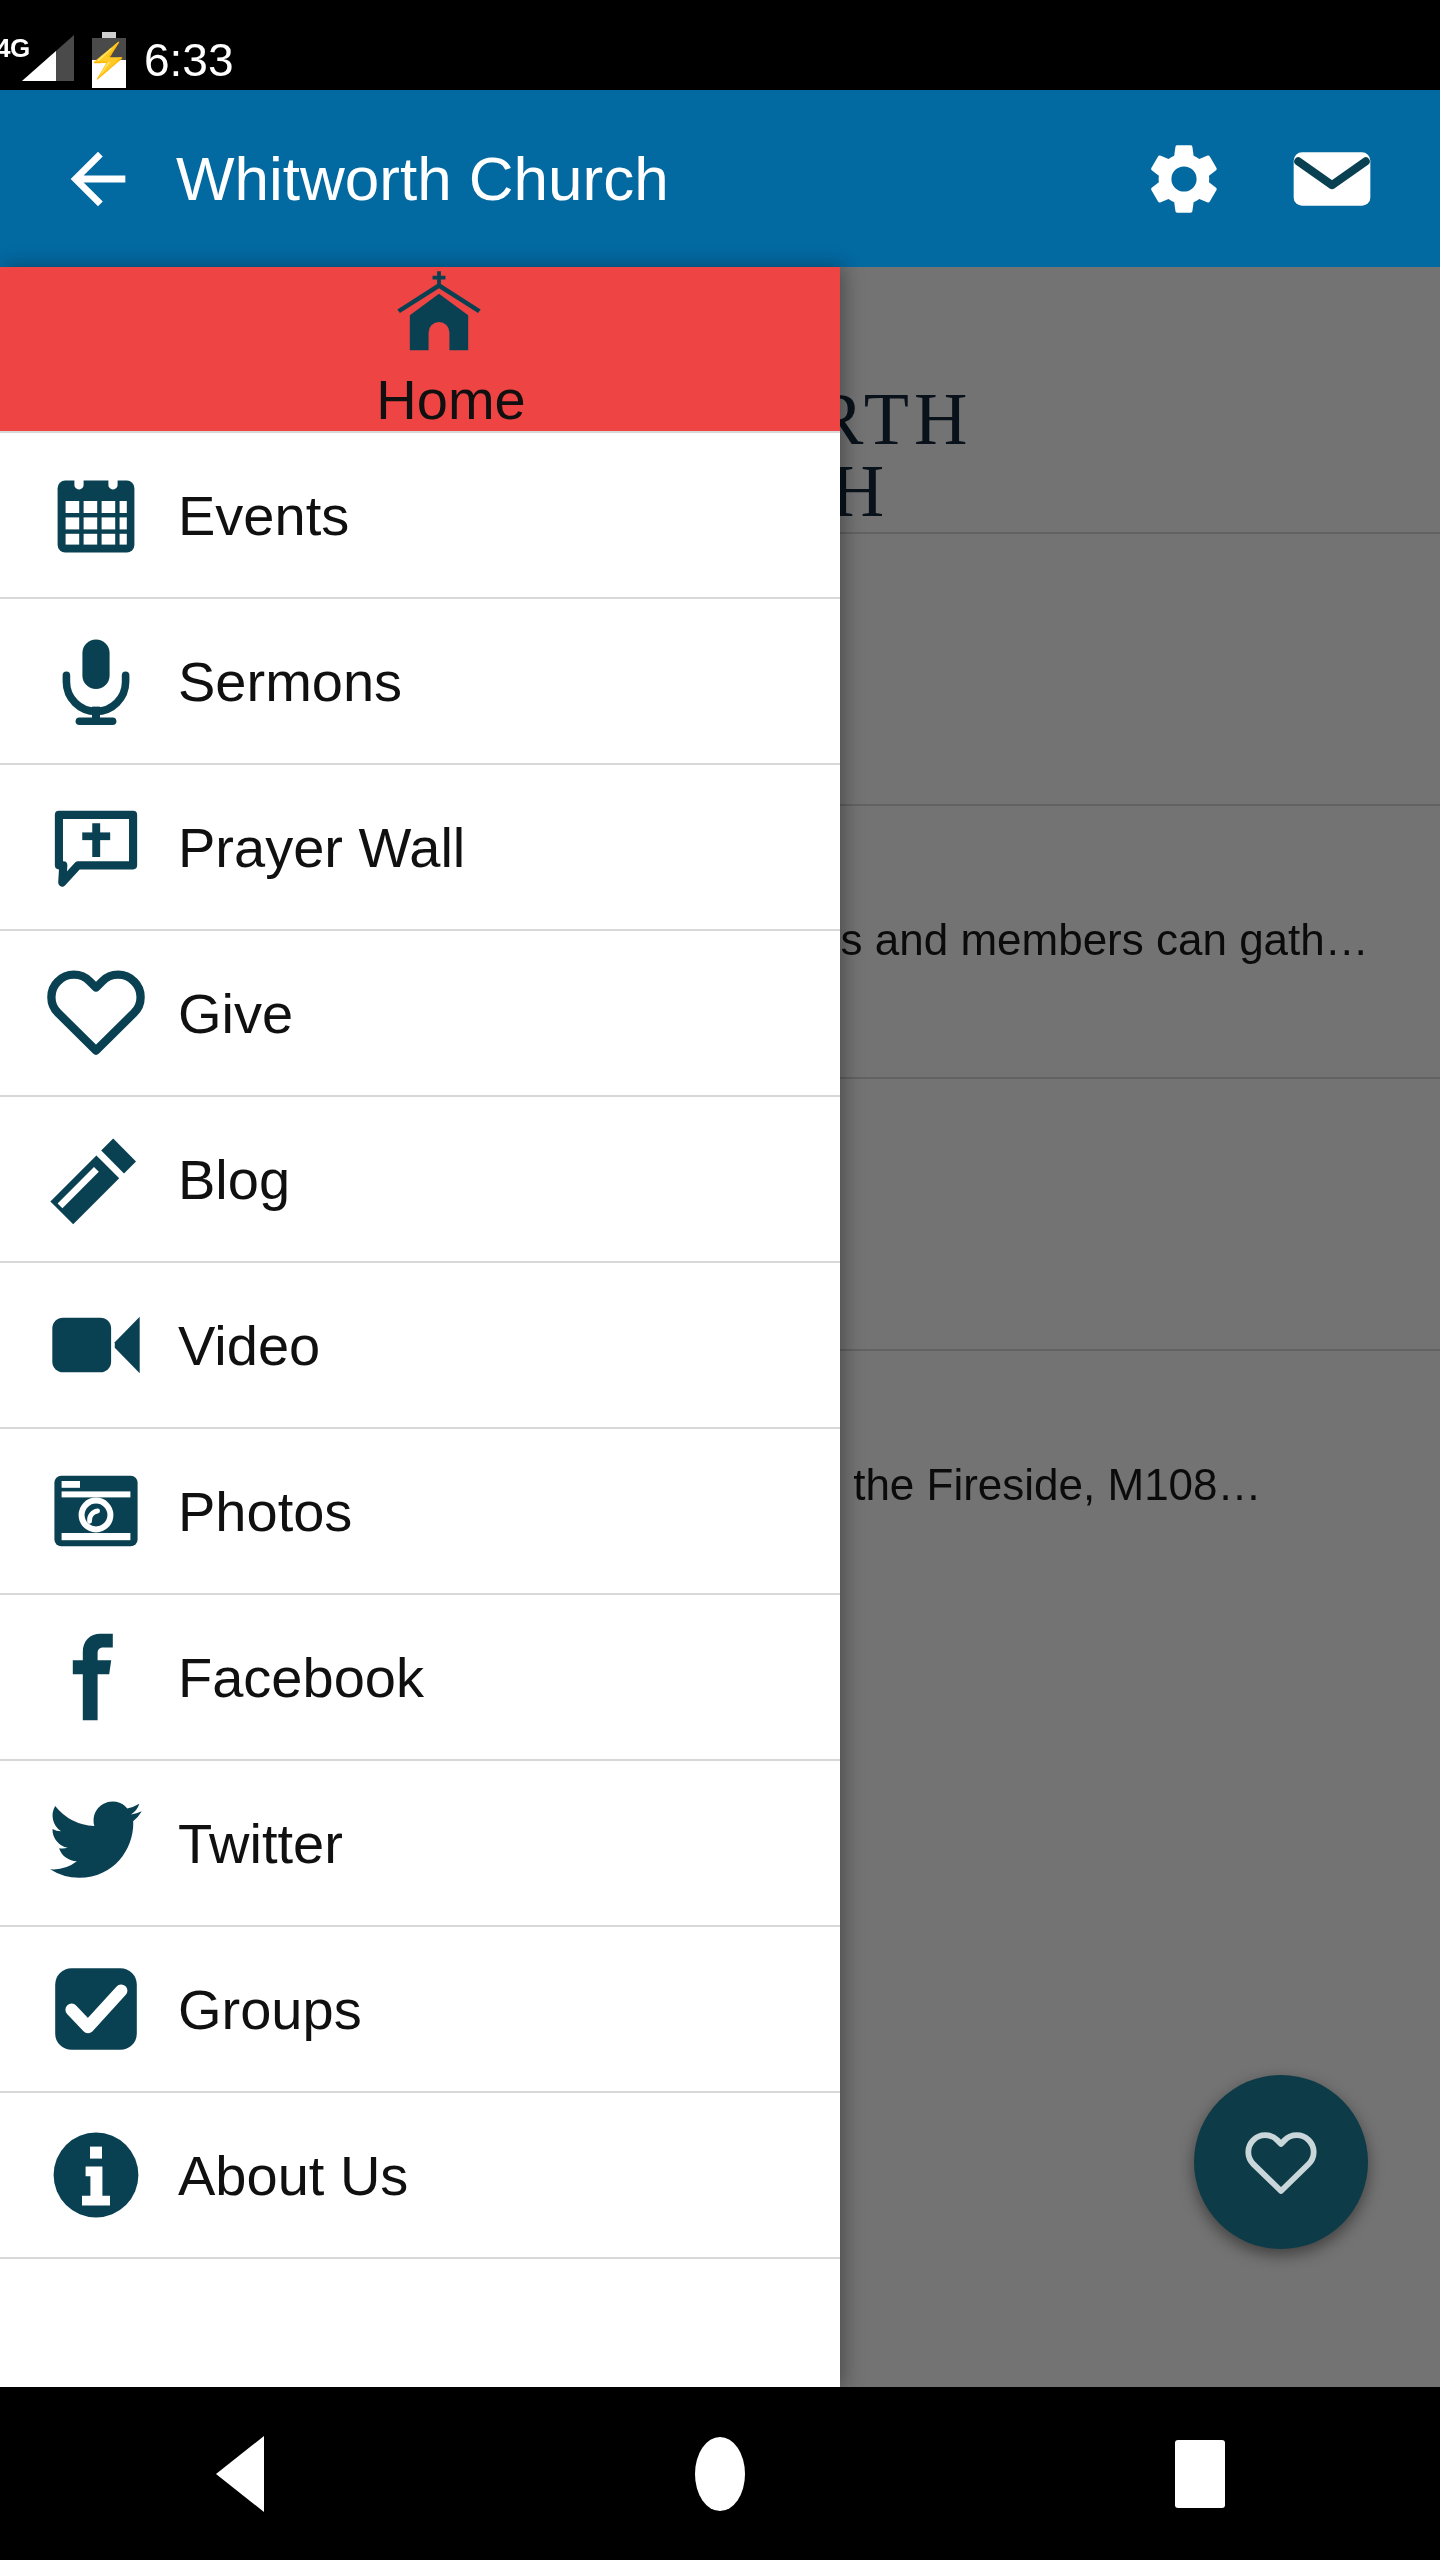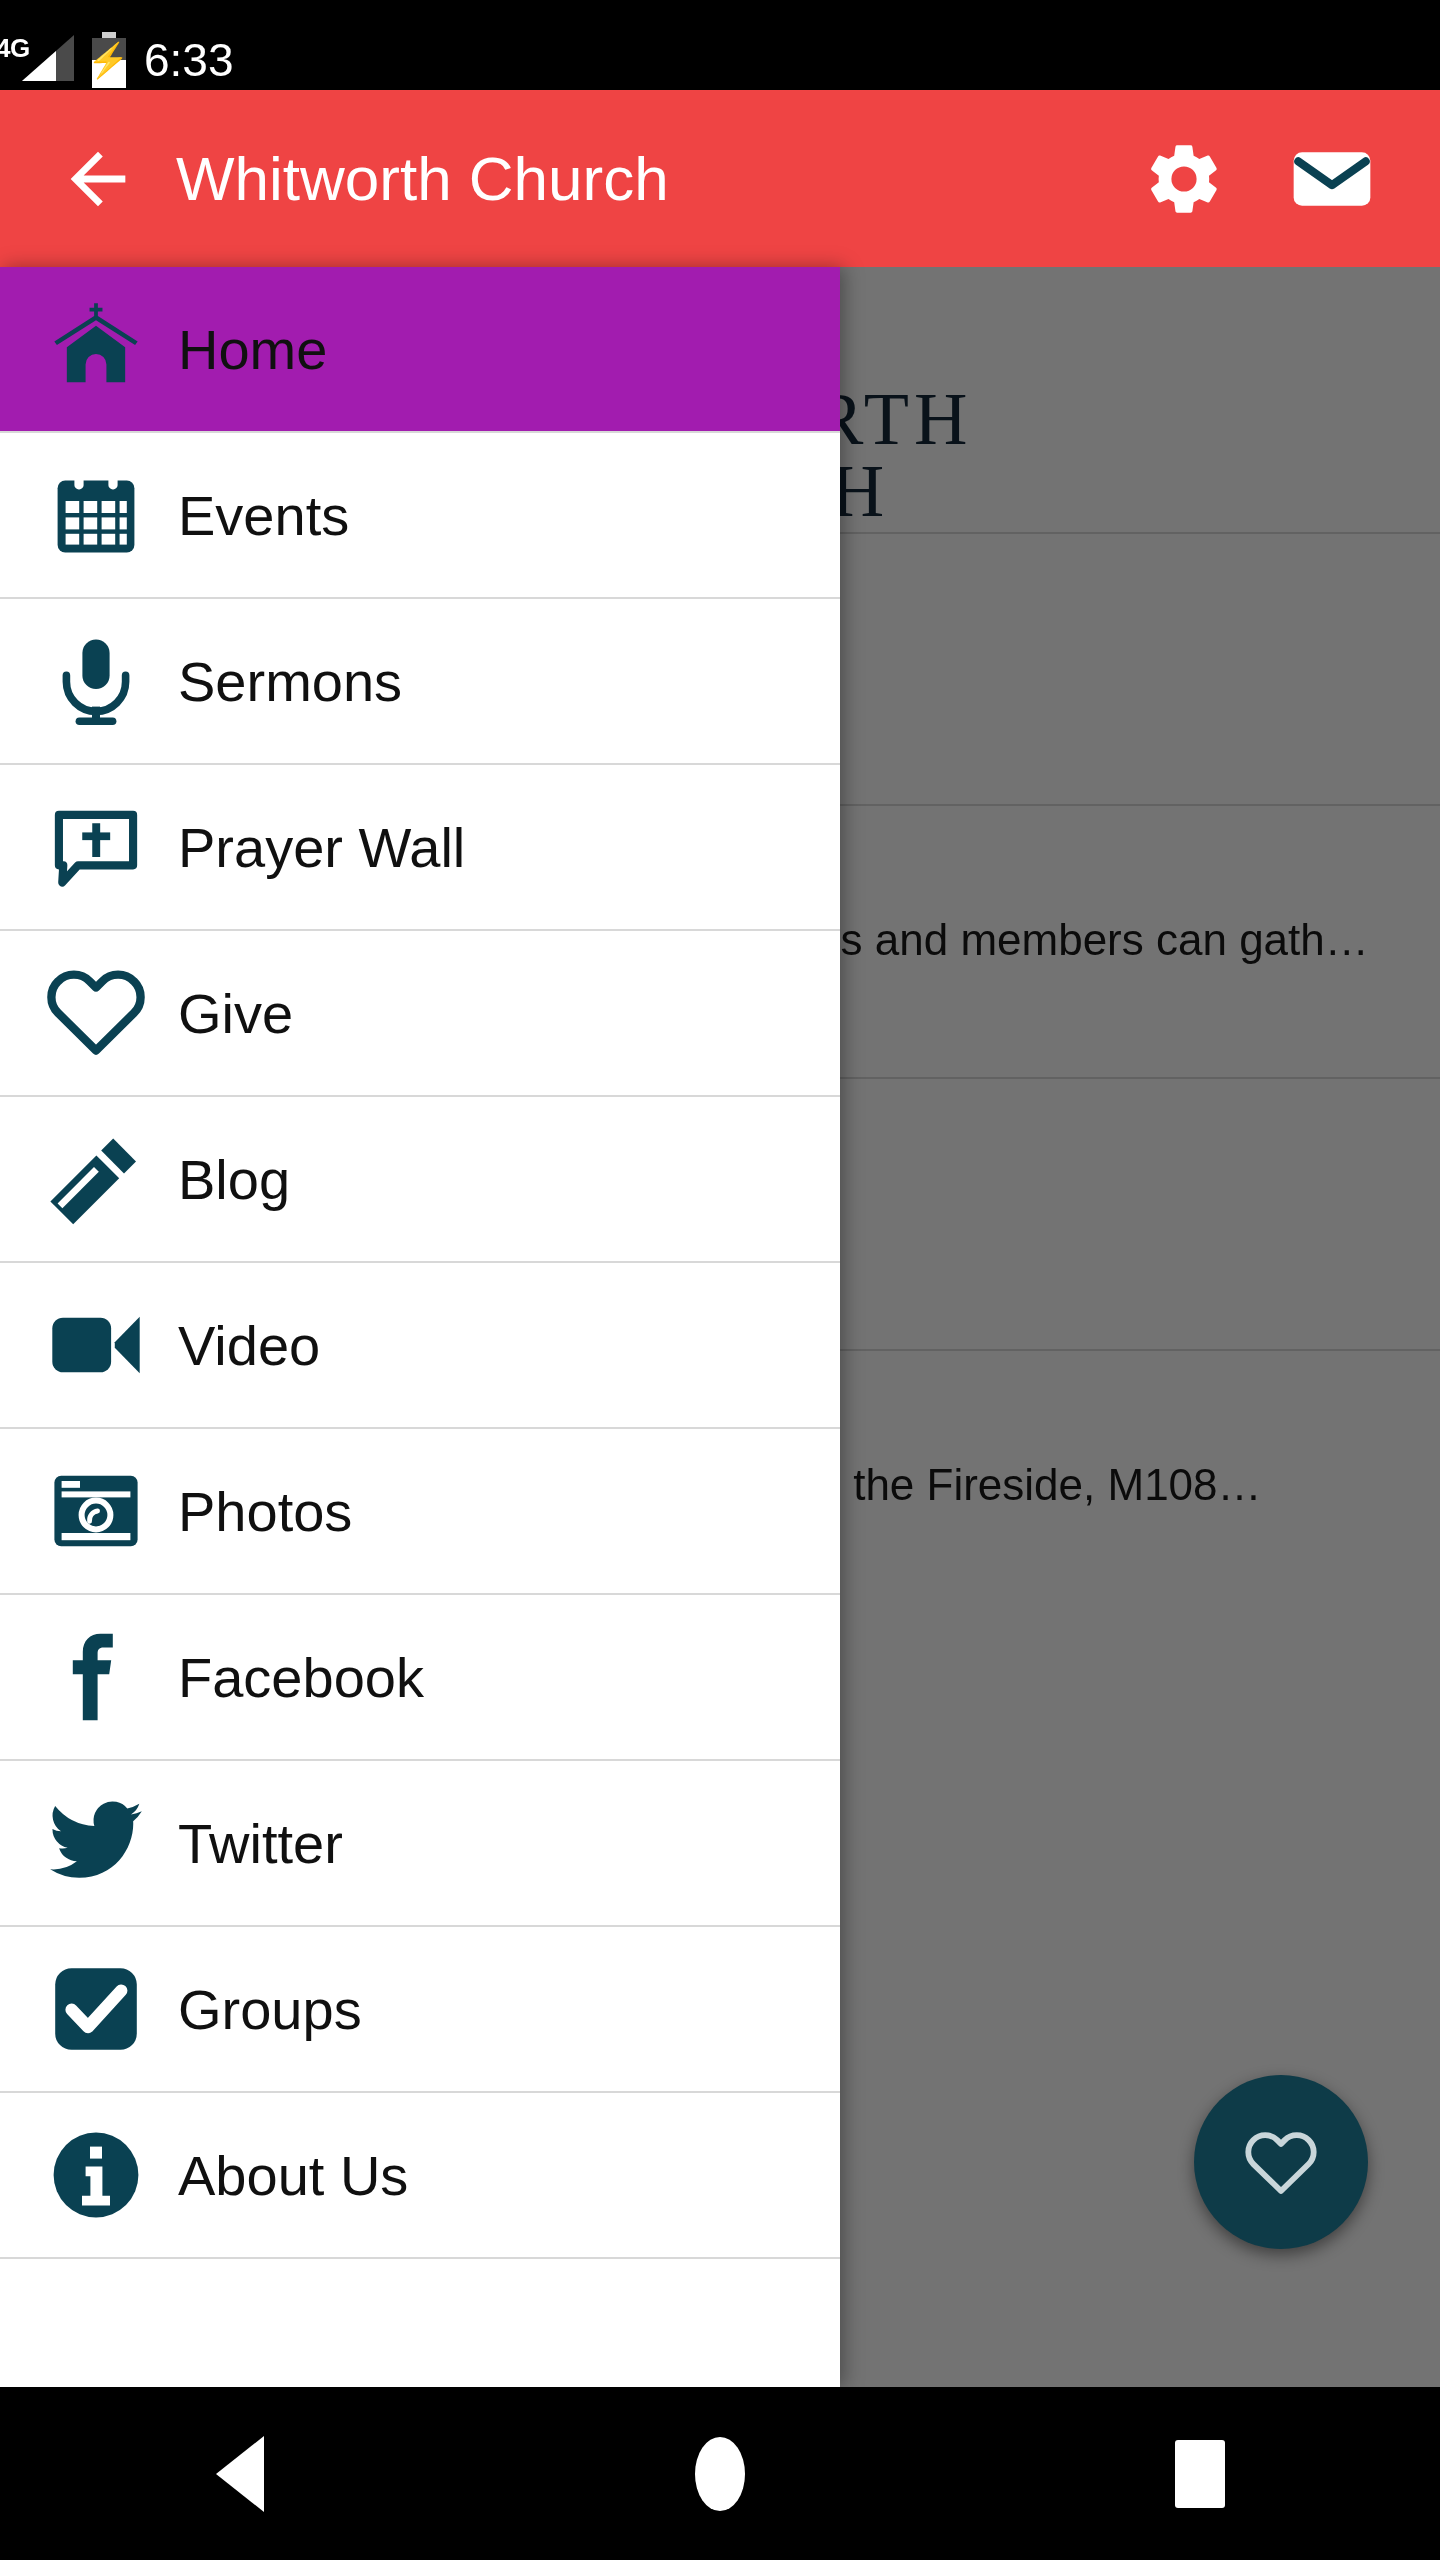--- a/index.html
+++ b/index.html
@@ -50,21 +50,21 @@
     transform:translate(-50%,-50%); font-size:34px; color:#fff;
     line-height:1;
   }
   .sb-time{
     color:#fff; font-size:46px; font-weight:400; letter-spacing:0px;
   }
 
   
   #app-bar{
     position:absolute; top:90px; left:0; width:1440px; height:177px;
-    background:#ef4444; display:flex; align-items:center;
+    background:#0369a1; display:flex; align-items:center;
   }
   #back-button{
     width:116px; height:116px; margin-left:40px;
     display:flex; align-items:center; justify-content:center; cursor:pointer;
   }
   #app-title{
     color:#fff; font-size:62px; font-weight:400;
     margin-left:20px; white-space:nowrap;
   }
   .bar-actions{
@@ -117,21 +117,21 @@
   #drawer{
     position:absolute; top:267px; left:0; width:840px; height:2120px;
     background:#fff; overflow:hidden;
     box-shadow:4px 0 18px rgba(0,0,0,.35);
   }
   .drawer-item{
     height:166px; display:flex; align-items:center;
     border-bottom:2px solid #d8d8d8; padding-left:38px; cursor:pointer;
     background:#fff;
   }
-  .drawer-item.active{ background:#a21caf; }
+  .drawer-item.active{ background:#ef4444;flex-direction:column; }
   .di-icon{
     width:116px; min-width:116px; height:116px;
     display:flex; align-items:center; justify-content:center;
   }
   .di-label{
     font-size:56px; color:#101010; margin-left:24px; white-space:nowrap;
   }
 
   
   #nav-bar{

